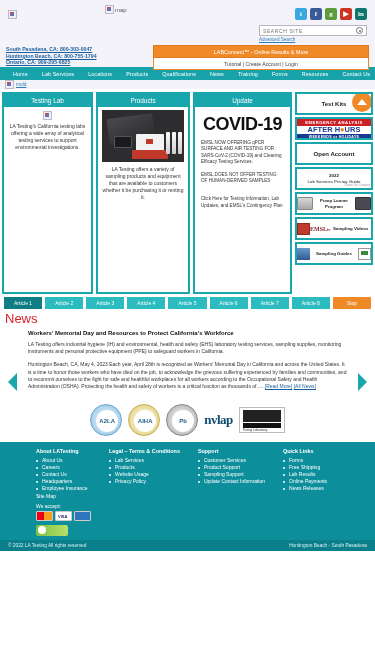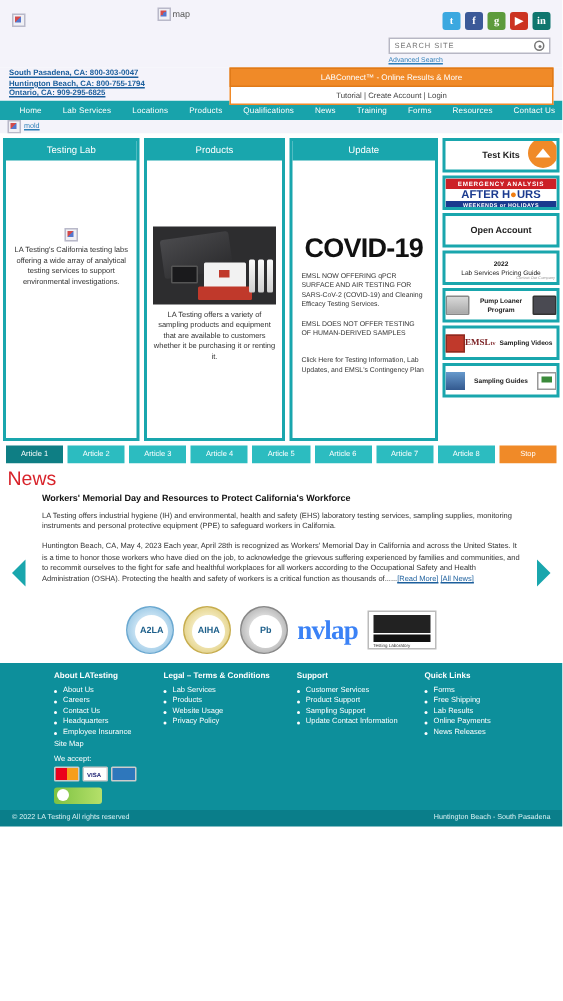--- a/index.html
+++ b/index.html
@@ -130,21 +130,21 @@
     background:#fff;
     display:flex; flex-direction:column;
   }
   .panel-head {
     background:#19a6ad; color:#fff;
     font-size:6.4px; text-align:center;
     padding:3px 0;
   }
   .panel-body {
     padding:4px 5px; flex:1;
-    font-size:5px; line-height:7px; color:#333; text-align:center;margin-top:41px;
+    font-size:5px; line-height:7px; color:#333; text-align:center;
   }
   .p-testing { width:91px; }
   .p-products { width:94px; }
   .p-update { width:99px; }
 
   .prod-photo {
     width: 100%; height: 52px;
     background:#2d2d2f;
     position:relative; overflow:hidden;
     margin-bottom: 4px;
@@ -288,21 +288,21 @@
   .seal { width:32px; height:32px; border-radius:50%; position:relative; }
   .seal .inner {
     position:absolute; left:5px; top:5px; width:22px; height:22px;
     border-radius:50%; background:#fff;
     display:flex; align-items:center; justify-content:center;
     font-size:6px; font-weight:bold; color:#1d5f8a;
   }
   .seal.s1 { background:radial-gradient(circle,#cfe6f5 40%, #7db8dd 100%); border:1px solid #6aa8d0;}
   .seal.s2 { background:radial-gradient(circle,#f5edc5 40%, #d9c163 100%); border:1px solid #c7ad4e;}
   .seal.s3 { background:radial-gradient(circle,#e2e2e2 40%, #9a9a9a 100%); border:1px solid #888;}
-  .nvlap { font-family:"Liberation Serif", serif; font-size:18px; color:#3b82f6; font-weight:bold; letter-spacing:-0.5px;}
+  .nvlap { font-family:"Liberation Serif", serif; font-size:13px; color:#0c4a6e; font-weight:bold; letter-spacing:-0.5px;}
   .aiha {
     width:46px; height:26px; background:#fff; border:1px solid #bbb;
     position:relative;
   }
   .aiha .blk { position:absolute; left:3px; top:2px; width:38px; height:12px; background:#222; }
   .aiha .bar { position:absolute; left:3px; top:15px; width:38px; height:5px; background:#111; }
   .aiha .cap { position:absolute; left:3px; bottom:0px; font-size:3px; color:#333; }
 
   
   .footer {

